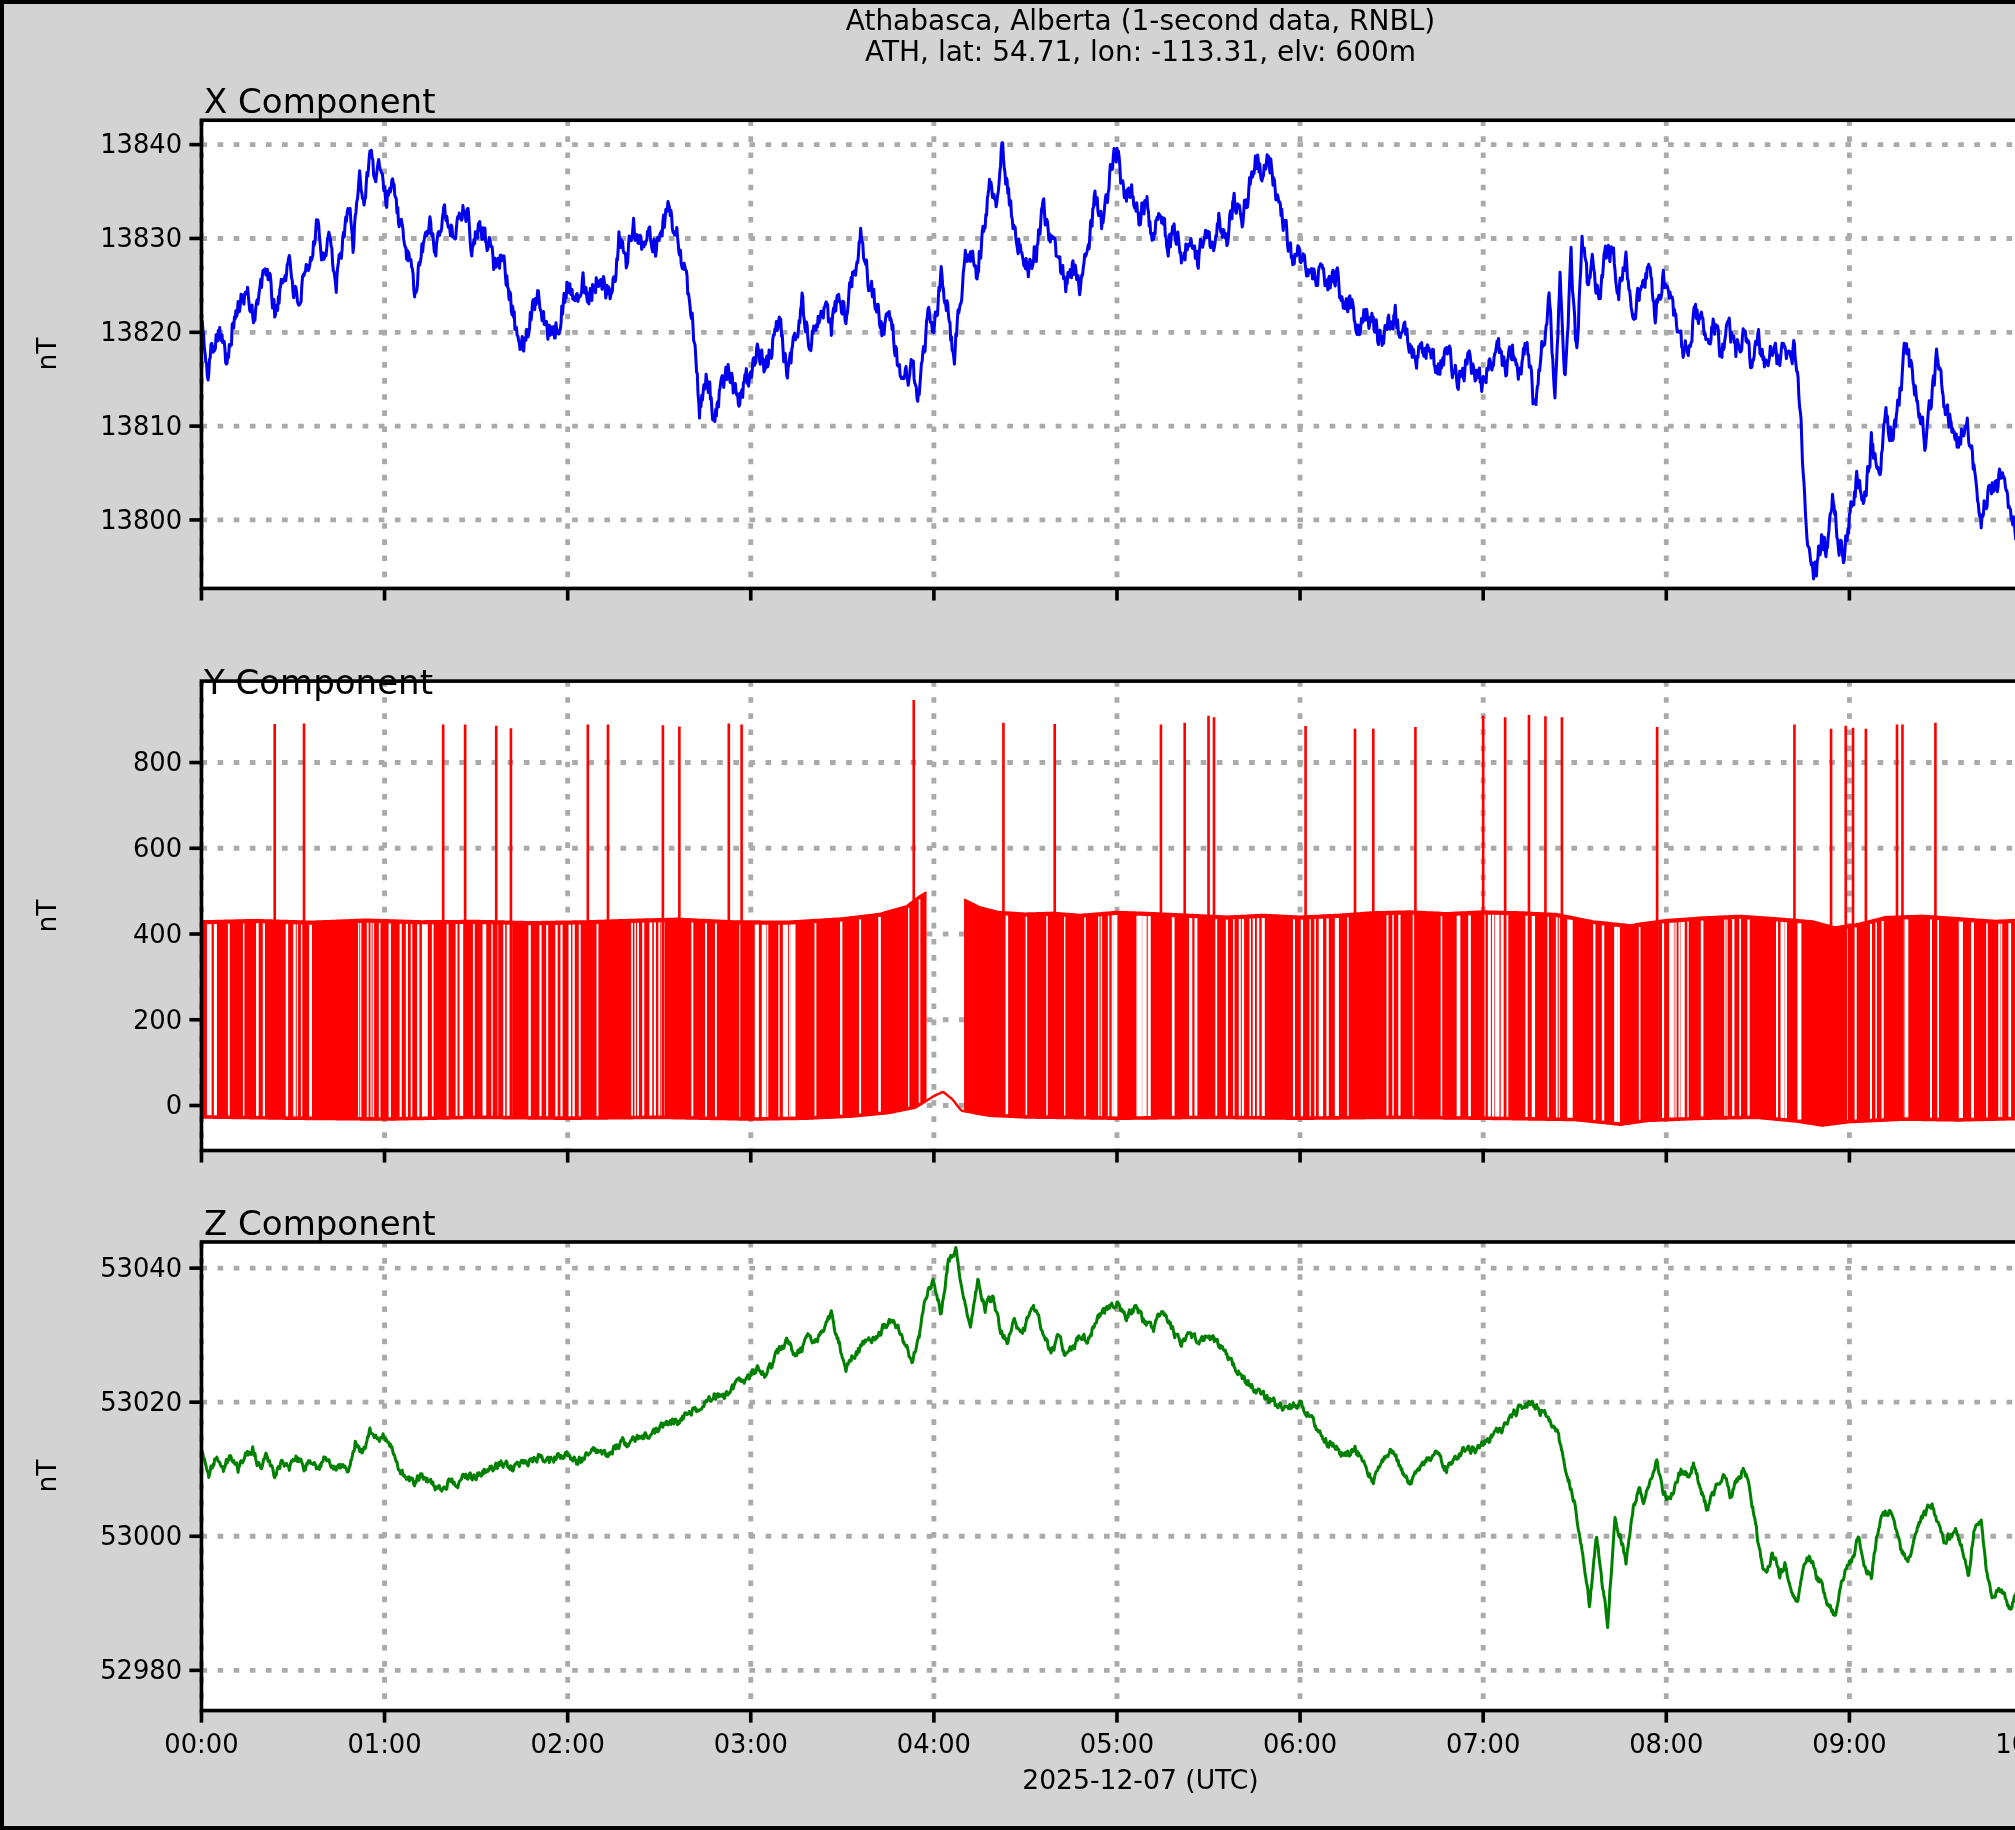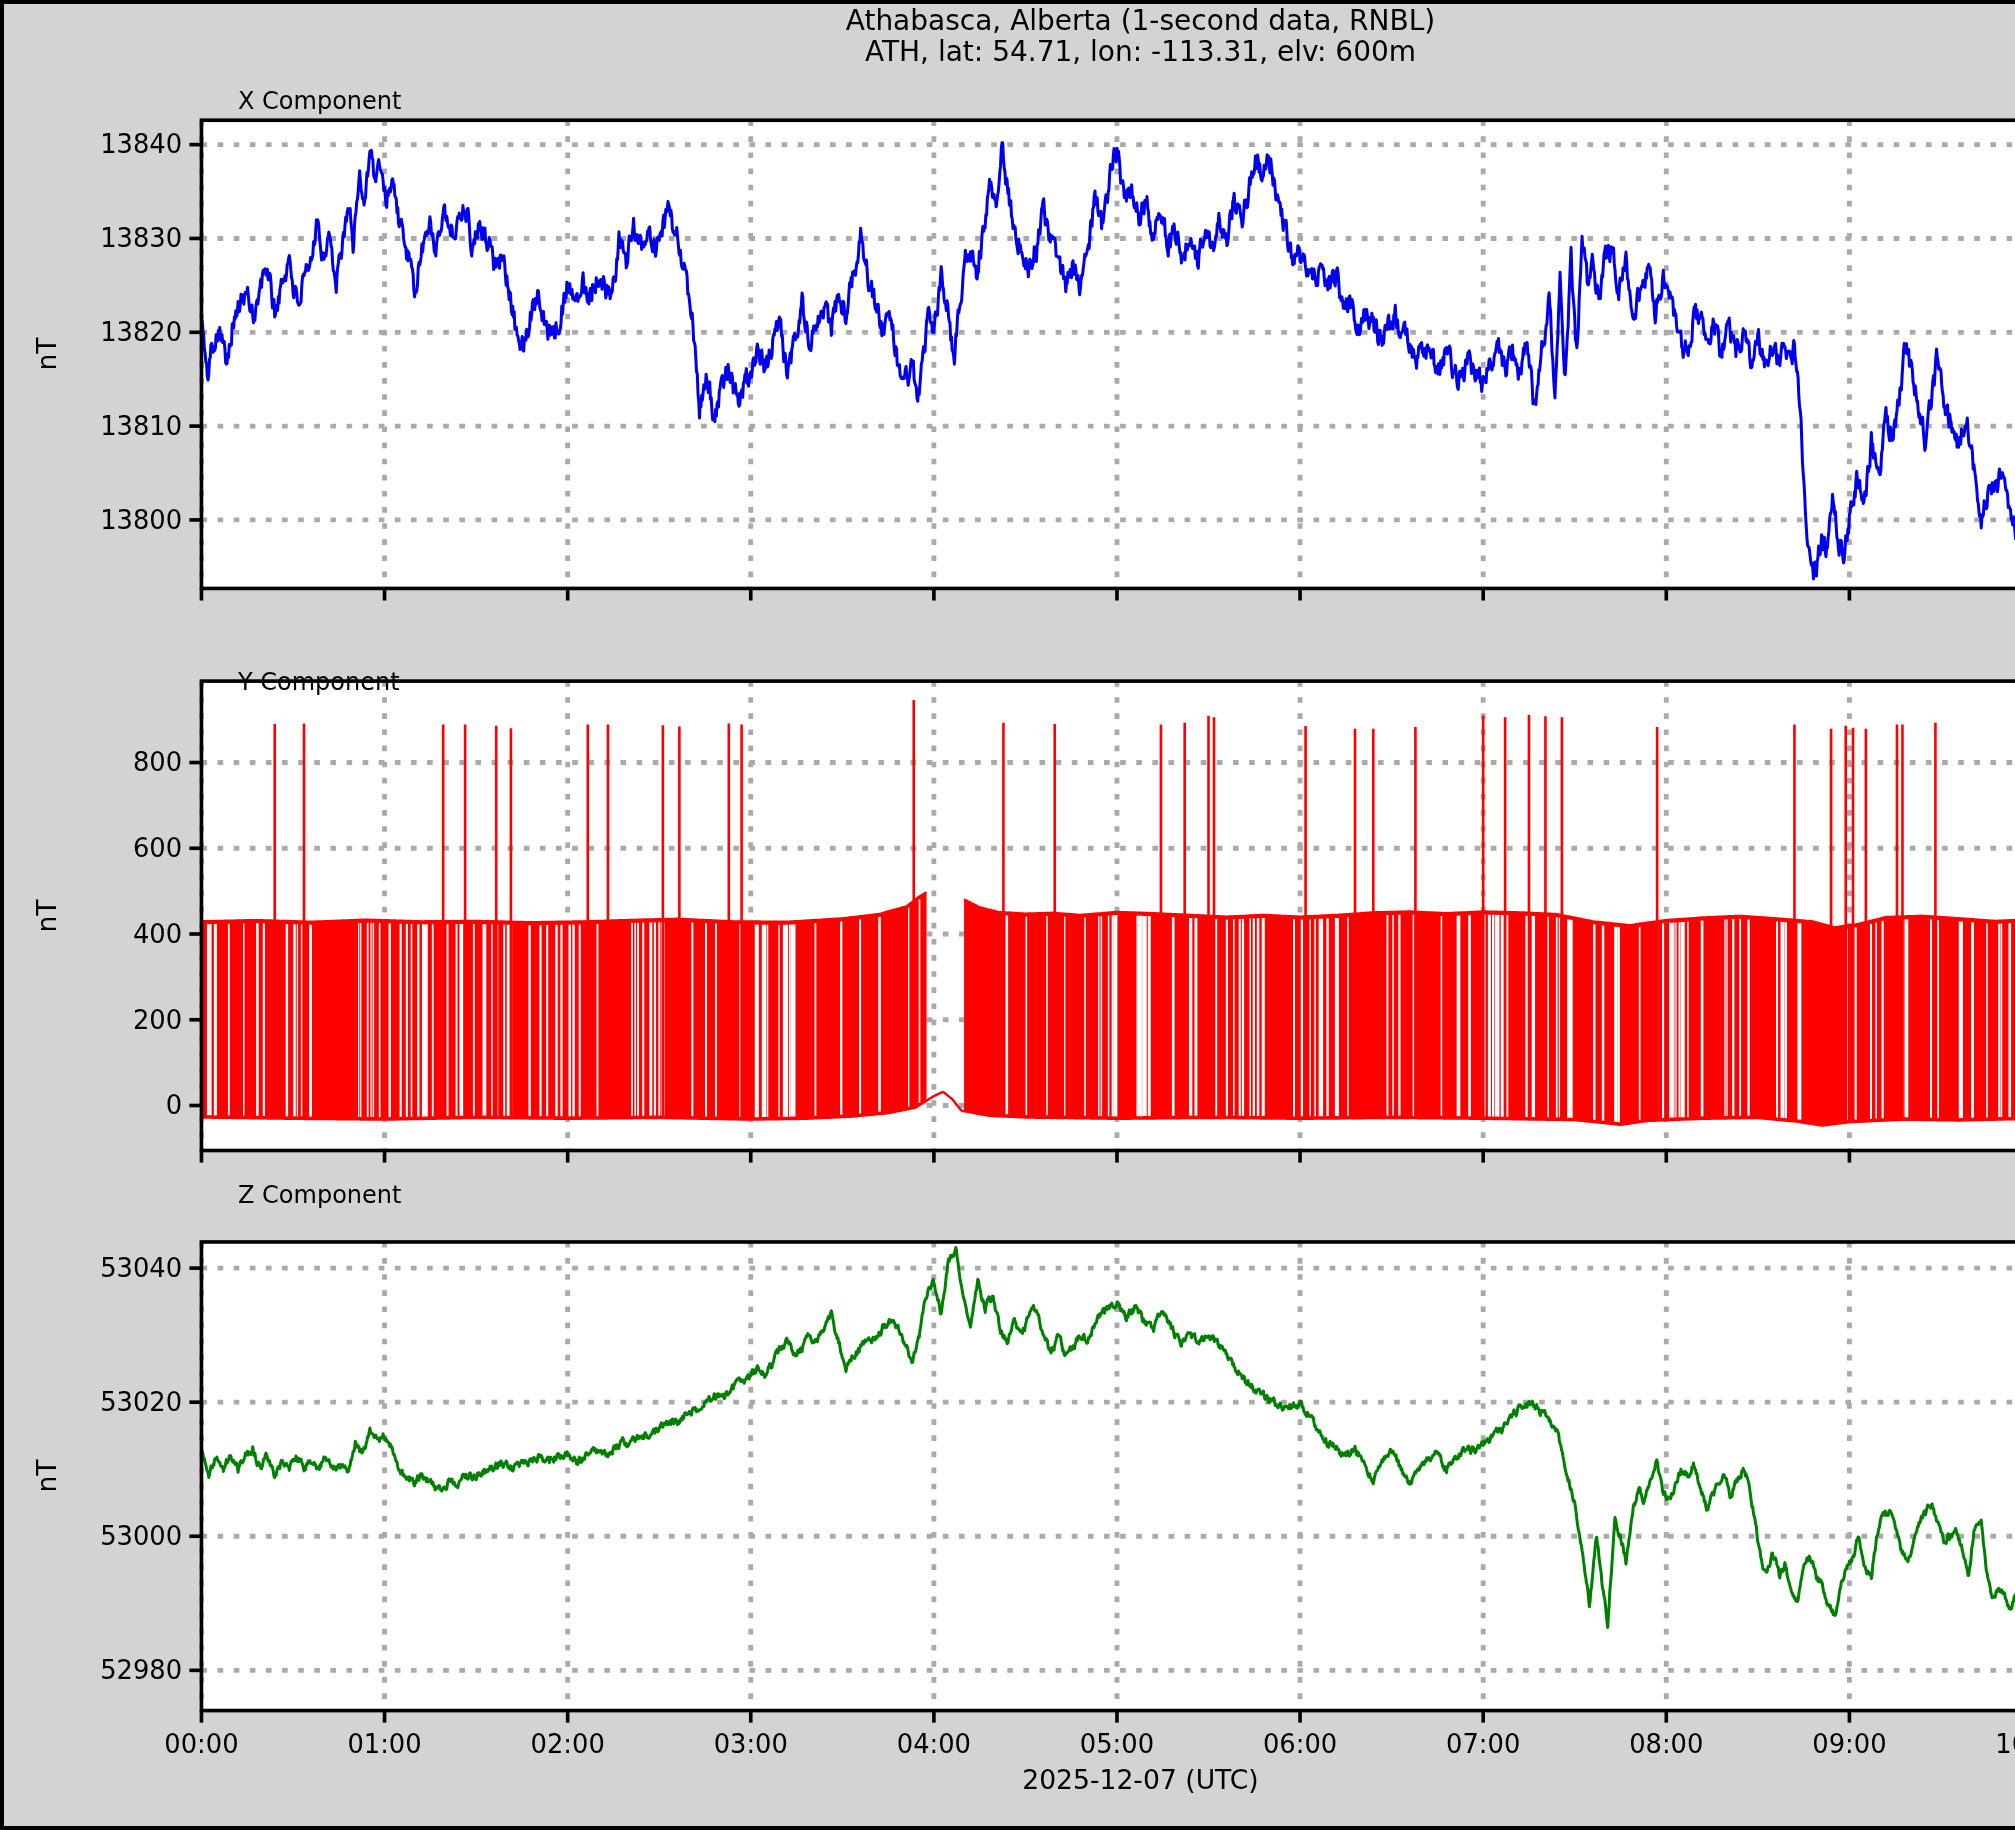--- a/index.html
+++ b/index.html
@@ -13,21 +13,21 @@
   }
   #frame-border{
     position:absolute;left:0;top:0;width:2098px;height:1830px;
     box-sizing:border-box;border:4px solid #000;pointer-events:none;z-index:30;
   }
   .suptitle{
     position:absolute;left:202px;width:1877px;text-align:center;
     font-size:28px;line-height:31px;white-space:nowrap;z-index:10;
   }
   .subplot-title{
-    position:absolute;left:204px;font-size:24px;line-height:29px;z-index:10;white-space:nowrap;margin-left:34px;
+    position:absolute;left:204px;font-size:34px;line-height:29px;z-index:10;white-space:nowrap;
   }
   .ylab{
     position:absolute;left:7.3px;width:77px;height:28px;
     display:flex;align-items:center;justify-content:center;
     font-size:26.6px;transform:rotate(-90deg);z-index:10;
   }
   .xlab{
     position:absolute;left:202px;width:1877px;text-align:center;top:1764px;
     font-size:26.6px;z-index:10;
   }
@@ -36,21 +36,21 @@
 </style>
 </head>
 <body>
 
 <div id="figure">
   <div class="suptitle" style="top:4.8px">Athabasca, Alberta (1-second data, RNBL)</div>
   <div class="suptitle" style="top:36px">ATH, lat: 54.71, lon: -113.31, elv: 600m</div>
 
   <div class="subplot-title" style="top:87px">X Component</div>
   <div class="subplot-title" style="top:668px">Y Component</div>
-  <div class="subplot-title" style="top:1181px">Z Component</div>
+  <div class="subplot-title" style="top:1209px">Z Component</div>
 
   <div class="ylab" style="top:340px">nT</div>
   <div class="ylab" style="top:902px">nT</div>
   <div class="ylab" style="top:1462px">nT</div>
 
   <div class="xlab">2025-12-07 (UTC)</div>
 
   <svg id="plot" width="2098" height="1830" viewBox="0 0 5207 4541">
       <g>
         <rect x="500" y="298" width="4658" height="1162" fill="#ffffff"></rect>

